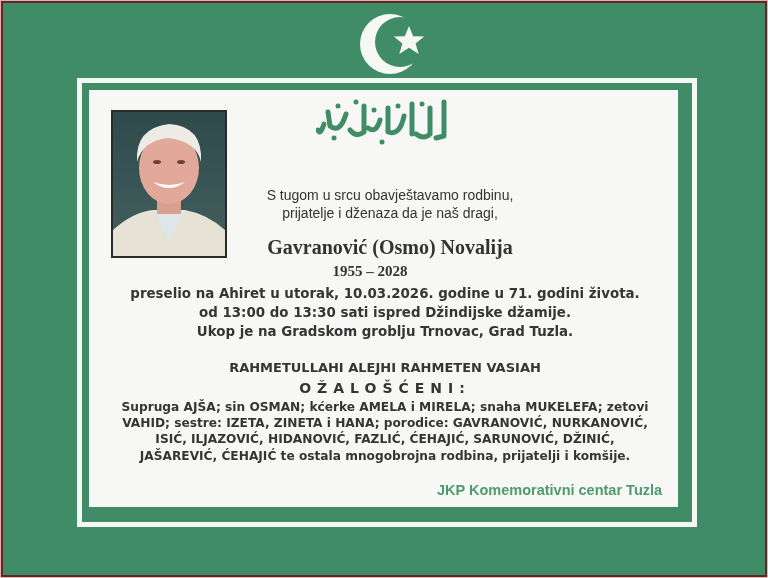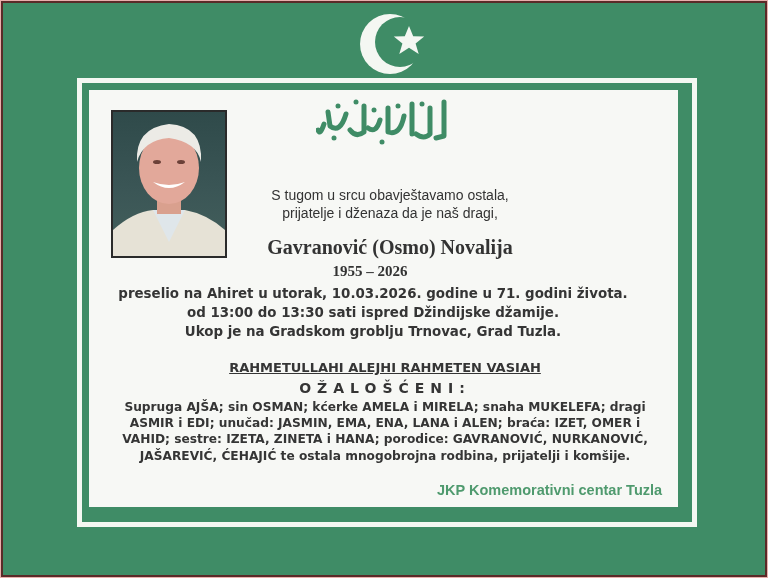--- a/index.html
+++ b/index.html
@@ -39,26 +39,26 @@
     }
     .name {
       left: 200px; top: 236px; width: 380px; text-align: center;
       font-family: "Liberation Serif", serif; font-weight: bold; font-size: 20px; color: #333;
     }
     .years {
       left: 300px; top: 263px; width: 140px; text-align: center;
       font-family: "Liberation Serif", serif; font-weight: bold; font-size: 15px; color: #333;
     }
     .body {
-      left: 88px; top: 284px; width: 570px; text-align: center;
+      left: 100px; top: 284px; width: 570px; text-align: center;
       font-family: "DejaVu Sans", sans-serif; font-weight: bold; font-size: 13.4px; line-height: 19px; color: #353535;
     }
     .rahmet {
       left: 120px; top: 360px; width: 530px; text-align: center;
-      font-family: "DejaVu Sans", sans-serif; font-weight: bold; font-size: 13px; color: #353535; text-decoration: underline;
+      font-family: "DejaVu Sans", sans-serif; font-weight: bold; font-size: 13px; color: #353535;
     }
     .mourners-title {
       left: 120px; top: 380px; width: 530px; text-align: center;
       font-family: "DejaVu Sans", sans-serif; font-weight: bold; font-size: 14px; letter-spacing: 6px; color: #353535;
     }
     .mourners {
       left: 100px; top: 399px; width: 570px; text-align: center;
       font-family: "DejaVu Sans", sans-serif; font-weight: bold; font-size: 12.2px; line-height: 16.2px; color: #353535;
       white-space: normal;
     }
@@ -117,36 +117,36 @@
     <rect x="44" y="80" width="24" height="22" fill="#d9a08e"></rect>
     <ellipse cx="56" cy="56" rx="30" ry="36" fill="#e2a89a"></ellipse>
     <path d="M24 50 Q22 16 56 12 Q90 14 88 50 Q84 30 56 26 Q30 28 24 50 Z" fill="#ecebe6"></path>
     <path d="M40 70 Q56 82 72 70 Q56 76 40 70 Z" fill="#fff"></path>
     <ellipse cx="44" cy="50" rx="4" ry="2" fill="#6b4038"></ellipse>
     <ellipse cx="68" cy="50" rx="4" ry="2" fill="#6b4038"></ellipse>
   </svg>
 </div>
 
 <div class="txt intro">
-  <div>S tugom u srcu obavještavamo ostala,</div>
+  <div>S tugom u srcu obavještavamo rodbinu,</div>
   <div>prijatelje i dženaza da je naš dragi,</div>
 </div>
 
 <div class="txt name">Gavranović (Osmo) Novalija</div>
-<div class="txt years">1955 – 2026</div>
+<div class="txt years">1955 – 2028</div>
 
 <div class="txt body">
   <div>preselio na Ahiret u utorak, 10.03.2026. godine u 71. godini života.</div>
   <div>od 13:00 do 13:30 sati ispred Džindijske džamije.</div>
   <div>Ukop je na Gradskom groblju Trnovac, Grad Tuzla.</div>
 </div>
 
 <div class="txt rahmet">RAHMETULLAHI ALEJHI RAHMETEN VASIAH</div>
 <div class="txt mourners-title">OŽALOŠĆENI:</div>
 
 <div class="txt mourners">
-  <div>Supruga AJŠA; sin OSMAN; kćerke AMELA i MIRELA; snaha MUKELEFA; dragi</div>
-  <div>ASMIR i EDI; unučad: JASMIN, EMA, ENA, LANA i ALEN; braća: IZET, OMER i</div>
+  <div>Supruga AJŠA; sin OSMAN; kćerke AMELA i MIRELA; snaha MUKELEFA; zetovi</div>
   <div>VAHID; sestre: IZETA, ZINETA i HANA; porodice: GAVRANOVIĆ, NURKANOVIĆ,</div>
+  <div>ISIĆ, ILJAZOVIĆ, HIDANOVIĆ, FAZLIĆ, ĆEHAJIĆ, SARUNOVIĆ, DŽINIĆ,</div>
   <div>JAŠAREVIĆ, ĆEHAJIĆ te ostala mnogobrojna rodbina, prijatelji i komšije.</div>
 </div>
 
 <div class="txt footer">JKP Komemorativni centar Tuzla</div>
 
 </body></html>

